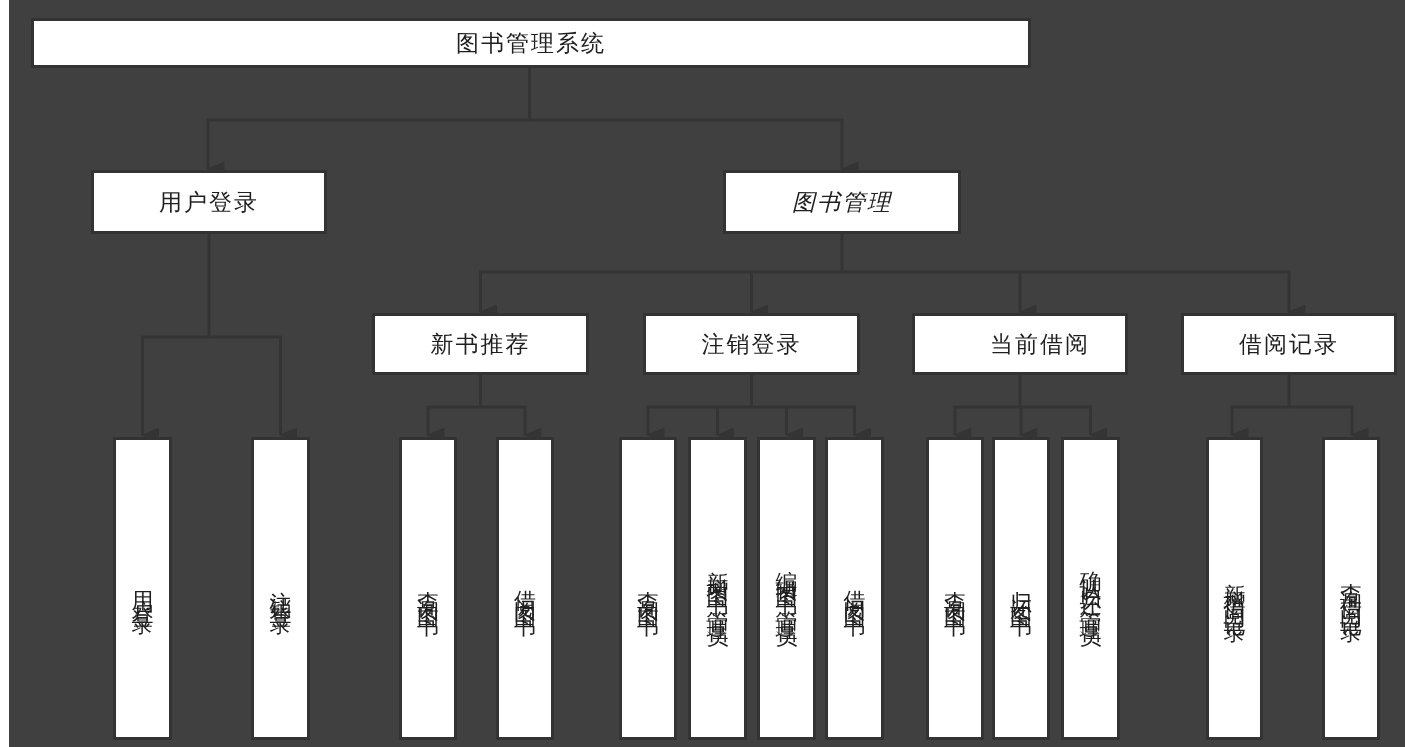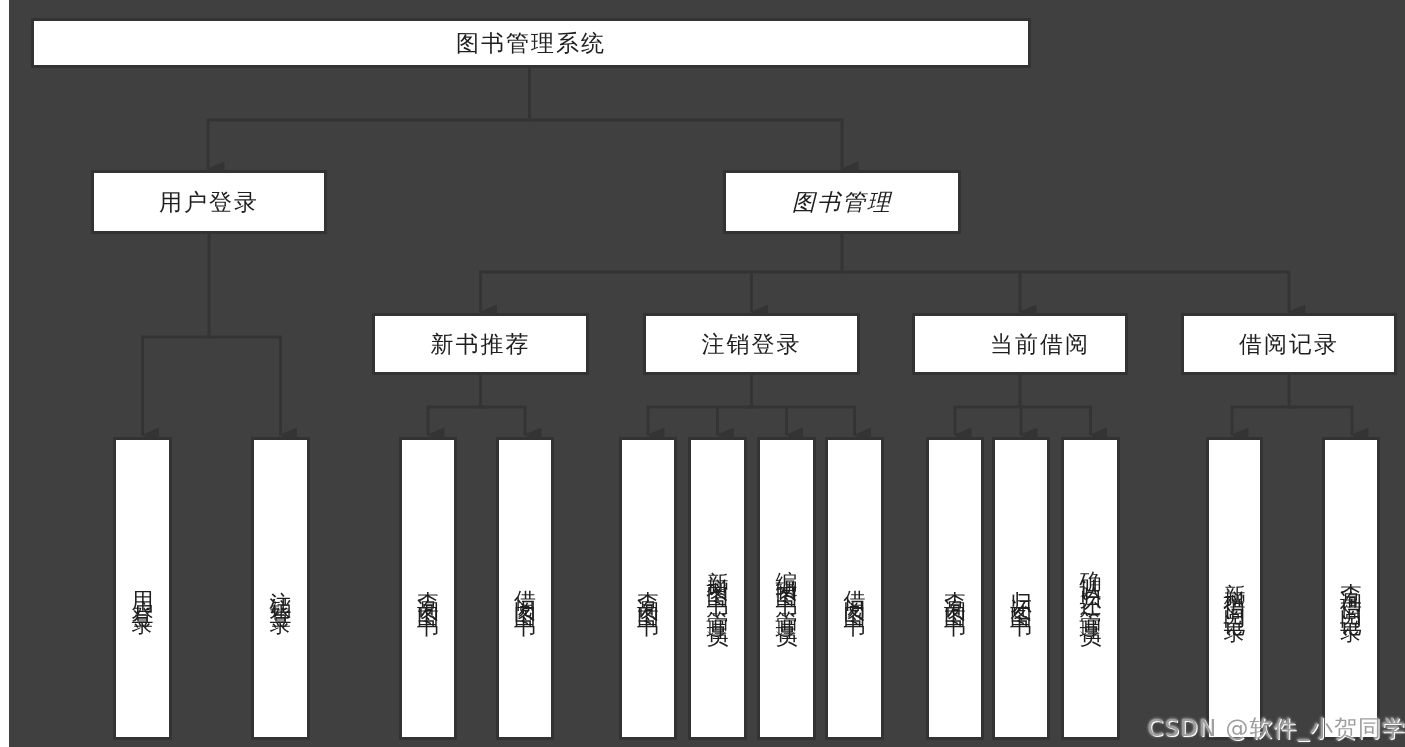--- a/index.html
+++ b/index.html
@@ -184,15 +184,14 @@
   <div class="node vbox" id="leaf-cb-confirm">
     <span class="vtext">确认归还（管理员）</span>
   </div>
   <div class="node vbox" id="leaf-br-add">
     <span class="vtext">新增借阅记录</span>
   </div>
   <div class="node vbox" id="leaf-br-query">
     <span class="vtext">查询借阅记录</span>
   </div>
 
-  <div id="watermark">CSDN @软件_小贺同学</div>
 
 </div>
 
 </body></html>

